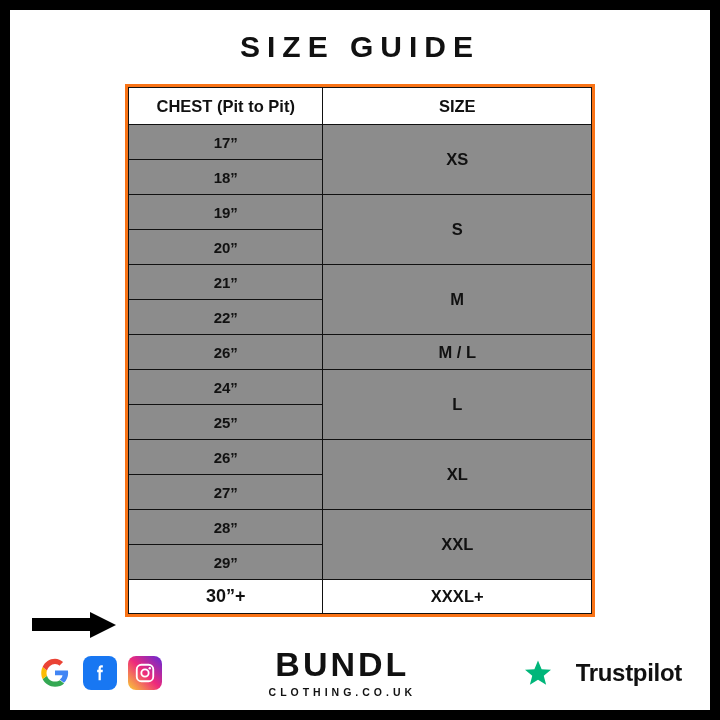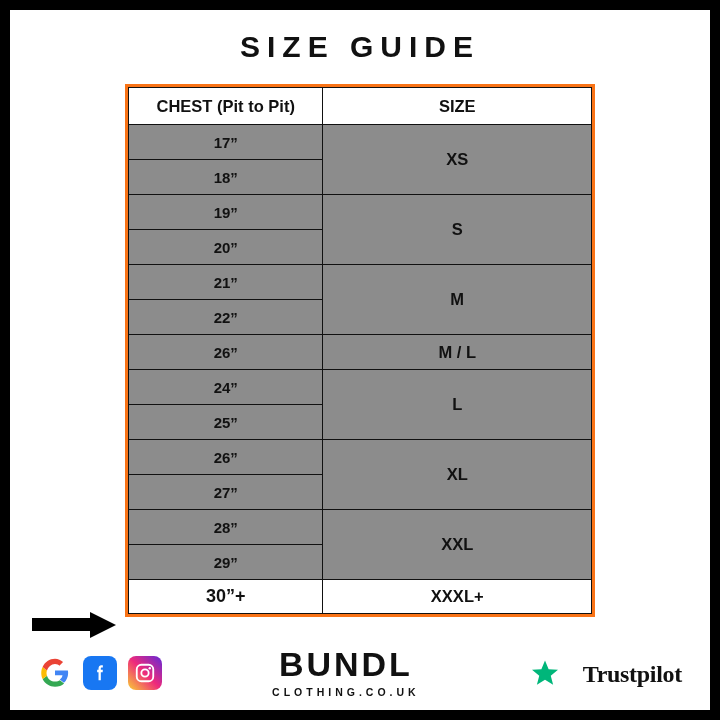--- a/index.html
+++ b/index.html
@@ -125,21 +125,21 @@
     color: #111;
     line-height: 1;
   }
   .brand .domain {
     font-size: 10.5px;
     font-weight: bold;
     letter-spacing: 4px;
     color: #111;
     margin-top: 5px;
   }
-  .trustpilot { display: flex; align-items: flex-end; gap: 23px; font-family: Liberation Serif, serif; }
+  .trustpilot { display: flex; align-items: center; gap: 23px; }
   .trustpilot .tp-text {
     font-size: 24px;
     font-weight: bold;
     color: #111;
     letter-spacing: -0.3px;
   }
 </style>
 </head>
 <body>
 

